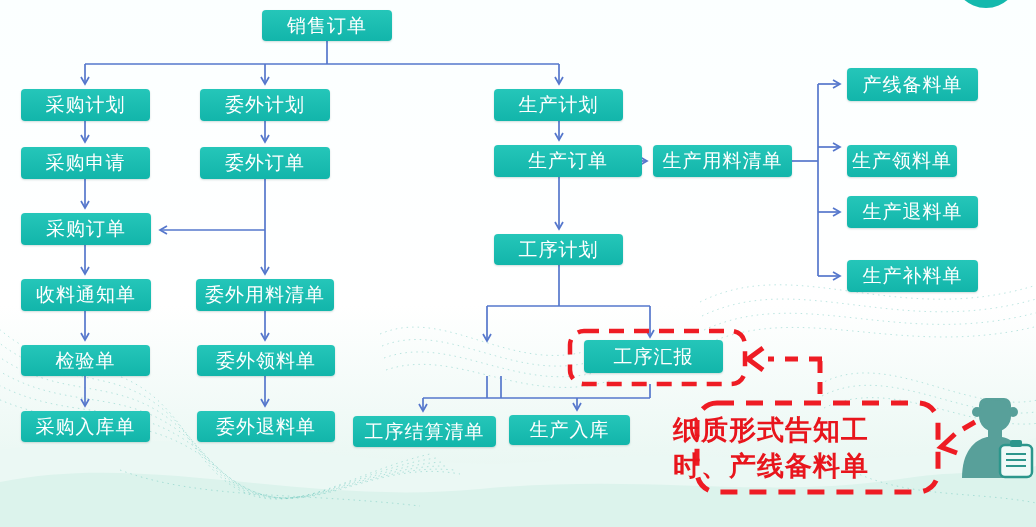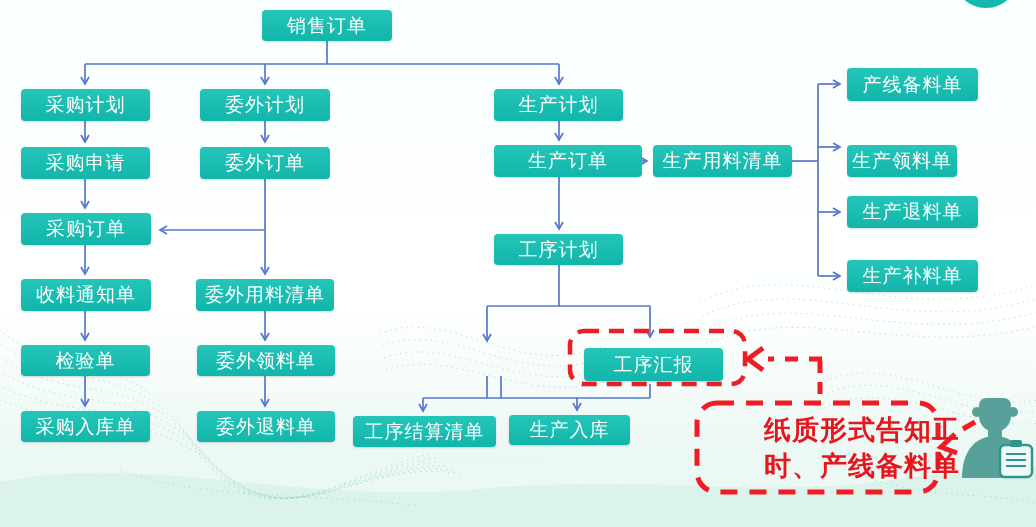--- a/index.html
+++ b/index.html
@@ -10,22 +10,22 @@
   }
   .layer{position:absolute;left:0;top:0;width:1036px;height:527px;}
   .node{
     position:absolute;display:flex;align-items:center;justify-content:center;
     background:linear-gradient(180deg,#25c6b9 0%,#12b5aa 100%);
     border-radius:4px;color:#fff;font-weight:400;font-size:19px;
     letter-spacing:1px;white-space:nowrap;box-shadow:0 1px 2px rgba(0,60,55,.18);
     z-index:3;
   }
   .annotation{
-    position:absolute;left:719px;top:403px;width:241px;height:89px;
-    display:flex;flex-direction:column;align-items:flex-end;justify-content:center;
+    position:absolute;left:673px;top:403px;width:241px;height:89px;
+    display:flex;flex-direction:column;align-items:flex-start;justify-content:center;
     color:#e8151c;font-weight:800;font-size:27px;line-height:1.3;
     letter-spacing:1px;z-index:4;white-space:nowrap;
   }
   .corner-circle{
     position:absolute;left:953px;top:-58px;width:66px;height:66px;
     border-radius:50%;background:#13b9ad;z-index:3;
   }
   svg{display:block;}
 </style>
 </head>
@@ -133,21 +133,21 @@
   <div class="node" style="left:200px;top:147px;width:130px;height:32px">委外订单</div>
   <div class="node" style="left:200px;top:89px;width:130px;height:32px">委外计划</div>
   <div class="node" style="left:196px;top:279px;width:138px;height:32px">委外用料清单</div>
   <div class="node" style="left:197px;top:345px;width:138px;height:31px">委外领料单</div>
   <div class="node" style="left:197px;top:411px;width:138px;height:31px">委外退料单</div>
 
   <div class="node" style="left:494px;top:89px;width:129px;height:32px">生产计划</div>
   <div class="node" style="left:494px;top:145px;width:148px;height:32px">生产订单</div>
   <div class="node" style="left:653px;top:145px;width:139px;height:32px">生产用料清单</div>
   <div class="node" style="left:494px;top:234px;width:129px;height:31px">工序计划</div>
-  <div class="node" style="left:584px;top:348px;width:139px;height:33px">工序汇报</div>
+  <div class="node" style="left:584px;top:340px;width:139px;height:33px">工序汇报</div>
   <div class="node" style="left:353px;top:416px;width:143px;height:31px">工序结算清单</div>
   <div class="node" style="left:847px;top:68px;width:131px;height:33px">产线备料单</div>
 
   <div class="node" style="left:509px;top:415px;width:121px;height:30px">生产入库</div>
   <div class="node" style="left:847px;top:145px;width:110px;height:32px">生产领料单</div>
   <div class="node" style="left:847px;top:260px;width:131px;height:32px">生产补料单</div>
   <div class="node" style="left:847px;top:196px;width:131px;height:32px">生产退料单</div>
 
   <div class="annotation">
     <span>纸质形式告知工</span>

